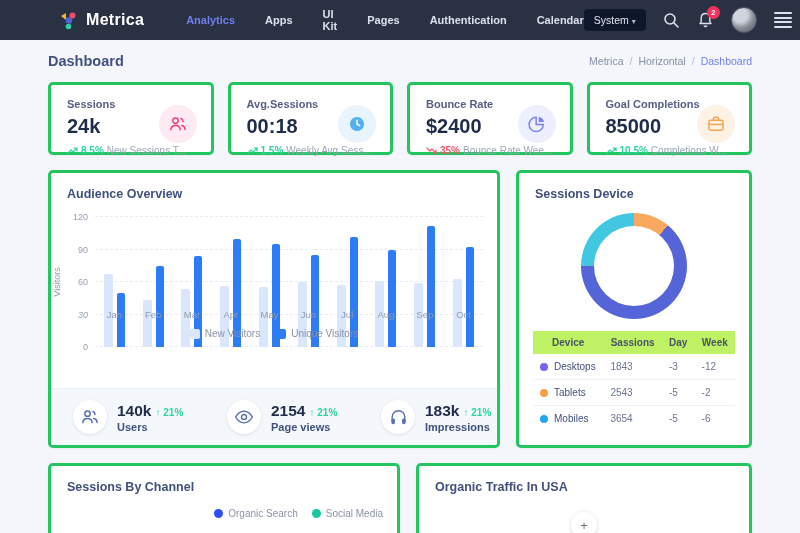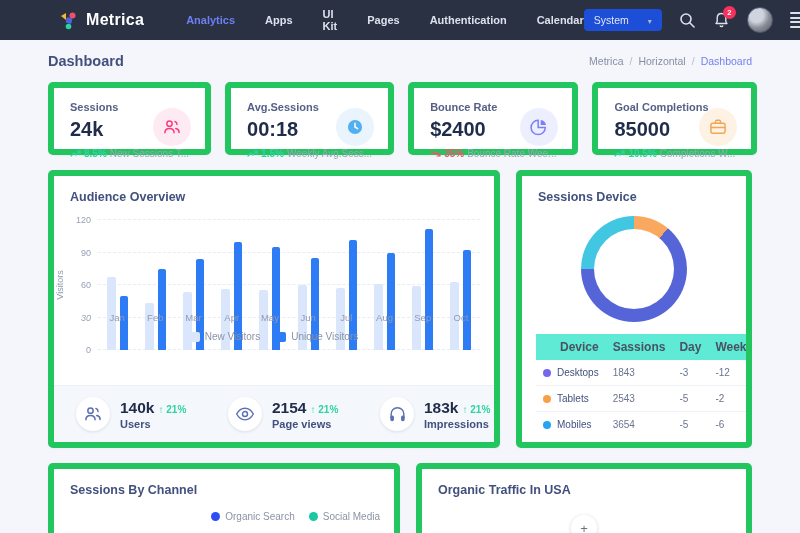--- a/index.html
+++ b/index.html
@@ -7,38 +7,38 @@
   body { font-family:"Liberation Sans", sans-serif; background:#f4f6fb; color:#42507e; }
 
   
   .navbar { height:40px; background:#2a3142; display:flex; align-items:center; padding:0 50px 0 60px; }
   .brand { display:flex; align-items:center; gap:7px; }
   .brand-name { color:#ffffff; font-size:16px; font-weight:bold; letter-spacing:.3px; }
   .nav-menu { display:flex; align-items:center; margin-left:42px; gap:30px; }
   .nav-item { font-size:11px; font-weight:bold; color:#dde1ee; cursor:pointer; }
   .nav-item.active { color:#6e7ff3; }
   .nav-right { margin-left:auto; display:flex; align-items:center; gap:17px; }
-  .system-btn { background:#1d4ed8; color:#e3e7f2; font-size:10.5px; padding:5px 10px; border-radius:4px; border:none; display:flex; align-items:flex-end; gap:19px; cursor:pointer; font-family:inherit; }
+  .system-btn { background:#0f172a; color:#e3e7f2; font-size:10.5px; padding:5px 10px; border-radius:4px; border:none; display:flex; align-items:flex-end; gap:3px; cursor:pointer; font-family:inherit; }
   .caret { font-size:8px; color:#aeb6cf; }
   .icon-btn { background:none; border:none; cursor:pointer; position:relative; display:flex; align-items:center; }
   .badge { position:absolute; top:-5px; right:-6px; background:#f5325c; color:#fff; font-size:7.5px; font-weight:bold; width:13px; height:13px; border-radius:50%; display:flex; align-items:center; justify-content:center; }
   .avatar { width:26px; height:26px; border-radius:50%; background:radial-gradient(circle at 35% 30%, #cfd4de 0 30%, #8d9098 55%, #4e5360 100%); border:1px solid #515a74; cursor:pointer; }
   .hamburger { display:flex; flex-direction:column; gap:2.5px; cursor:pointer; }
   .hamburger span { display:block; width:18px; height:2px; background:#dde1ee; border-radius:1px; }
 
   
   .title-row { display:flex; align-items:center; justify-content:space-between; padding:0 48px; height:42px;gap:29px; }
   .page-title { font-size:14.5px; font-weight:bold; color:#42507e; }
   .breadcrumb { font-size:10.5px; color:#8590a5; display:flex; gap:6px; align-items:center; }
   .breadcrumb .sep { color:#b4bcc9; }
   .breadcrumb .active { color:#7480f2; }
   .breadcrumb .crumb { cursor:pointer; }
 
   
-  .card { background:#fff; border:6px solid #22c55e; border-radius:5px; box-shadow:0 1px 2px rgba(56,65,74,.05); }
+  .card { background:#fff; border:3px solid #22c55e; border-radius:5px; box-shadow:0 1px 2px rgba(56,65,74,.05); }
 
   .stats-row { display:grid; grid-template-columns:repeat(4,1fr); gap:14px; padding:0 48px; }
   .stat-card { position:relative; padding:13px 16px 14px; height:73px; }
   .stat-label { font-size:11px; font-weight:bold; color:#566086; }
   .stat-value { font-size:20px; font-weight:bold; color:#1f2c4a; margin-top:5px; }
   .stat-foot { font-size:10px; color:#9aa5b8; margin-top:7px; white-space:nowrap; display:flex; align-items:center; gap:3px; }
   .pct { font-weight:bold; }
   .stat-icon-wrap { position:absolute; right:14px; top:20px; width:38px; height:38px; border-radius:50%; display:flex; align-items:center; justify-content:center; }
 
   
@@ -67,21 +67,21 @@
   .strip-value-row { display:flex; align-items:baseline; gap:4px; }
   .strip-value { font-size:15.5px; font-weight:bold; color:#1f2c4a; }
   .strip-pct { font-size:10px; font-weight:bold; color:#2fd3a2; }
   .strip-label { font-size:11px; font-weight:bold; color:#42507e; margin-top:1px; }
 
   .device-card { height:278px; overflow:hidden; }
   .donut-wrap { display:flex; justify-content:center; margin-top:12px; }
   .donut { width:106px; height:106px; border-radius:50%; position:relative; }
   .donut-hole { position:absolute; inset:13px; border-radius:50%; background:#fff; }
   .device-table { margin:12px 14px 0; width:calc(100% - 28px); border-collapse:collapse; font-size:10px; }
-  .device-table th { background:#5eead4; text-align:right; color:#4a5264; font-size:12px; padding:6px 7px; font-weight:bold; }
+  .device-table th { background:#bef264; text-align:center; color:#4a5264; font-size:10px; padding:6px 7px; font-weight:bold; }
   .device-table td { padding:7px 7px; border-top:1px solid #eef1f6; color:#6b7490; }
   .device-table tr:first-child td { border-top:none; }
   .device-name { display:flex; align-items:center; gap:6px; color:#42507e; font-weight:normal; }
   .dot { width:8px; height:8px; border-radius:50%; display:inline-block; }
 
   
   .bottom-row { display:grid; grid-template-columns:352px 1fr; gap:16px; padding:0 48px; margin-top:15px; }
   .bottom-card { height:120px; position:relative; overflow:hidden; }
   .channel-legend { display:flex; justify-content:flex-end; gap:14px; padding:14px 14px 0; }
   .map-zoom-btn { position:absolute; left:50%; top:46px; transform:translateX(-50%); width:26px; height:26px; border-radius:50%; background:#fff; box-shadow:0 1px 4px rgba(40,50,80,.2); border:none; color:#6b7280; font-size:13px; cursor:pointer; display:flex; align-items:center; justify-content:center; }

